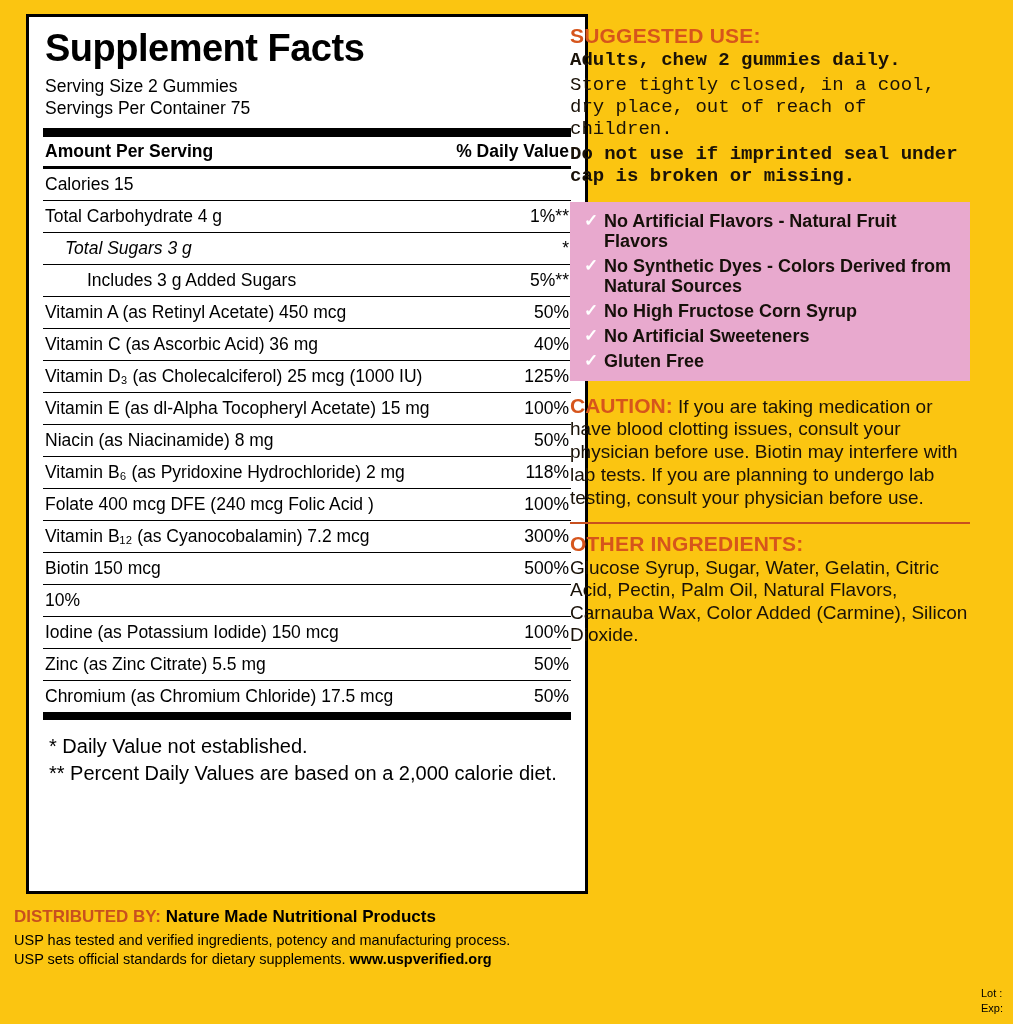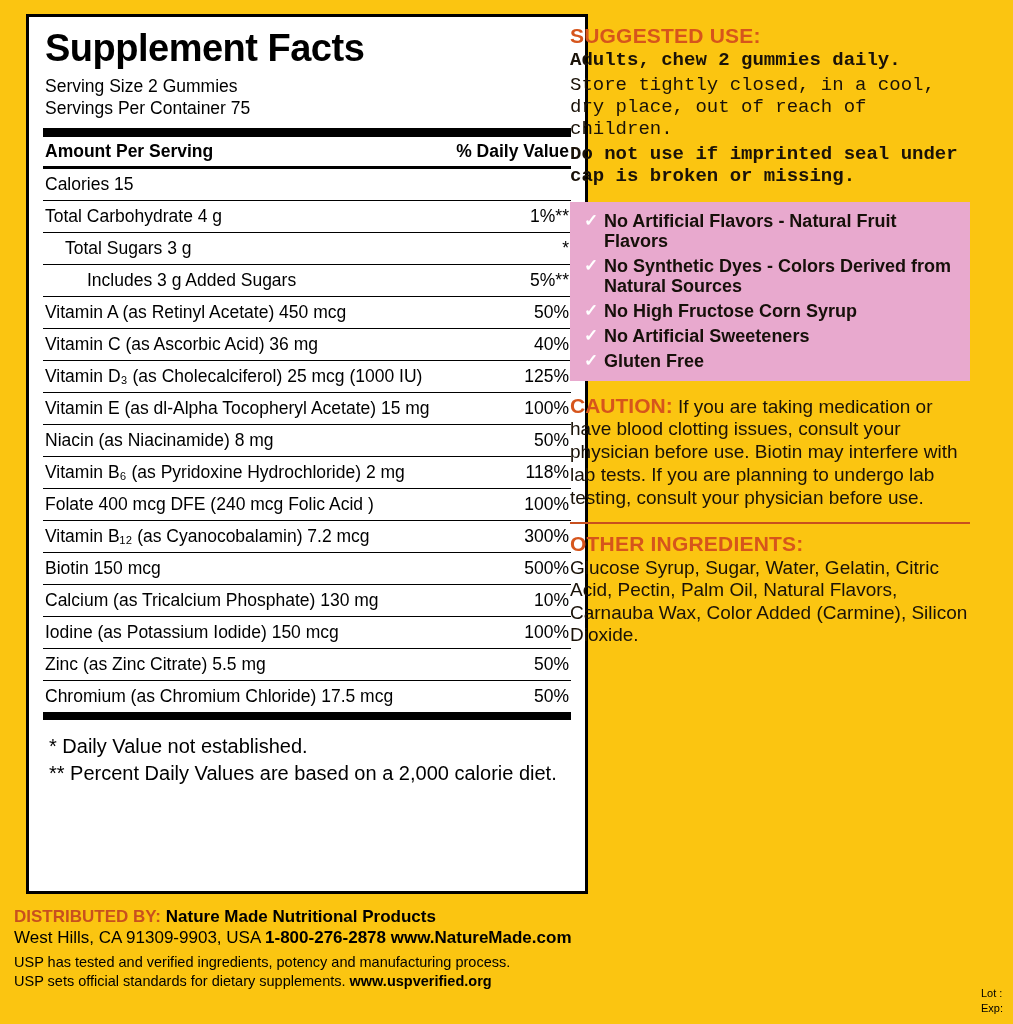--- a/index.html
+++ b/index.html
@@ -63,21 +63,21 @@
     line-height: 1.2;
   }
   .row.head {
     font-weight: bold;
     padding-top: 4px;
     padding-bottom: 4px;
     border-bottom: none;
   }
   .row .nm { text-align: left; padding-right: 8px; }
   .row .dv { text-align: right; white-space: nowrap; }
-  .indent1 .nm { padding-left: 20px; }
+  .indent1 .nm { padding-left: 20px; font-style: italic; }
   .indent2 .nm { padding-left: 42px; }
 
   #sf-footnotes {
     font-size: 20px;
     line-height: 1.35;
     padding: 13px 2px 0 6px;
     color: #000;
   }
   #sf-footnotes div { white-space: nowrap; }
 
@@ -245,21 +245,20 @@
       </div>
       <div class="row">
         <span class="nm">Vitamin B₁₂ (as Cyanocobalamin)  7.2 mcg</span>
         <span class="dv">300%</span>
       </div>
       <div class="row">
         <span class="nm">Biotin  150 mcg</span>
         <span class="dv">500%</span>
       </div>
       <div class="row">
-        <span class="nm">Calcium (as Tricalcium Phosphate)  130 mg</span>
         <span class="dv">10%</span>
       </div>
       <div class="row">
         <span class="nm">Iodine (as Potassium Iodide)  150 mcg</span>
         <span class="dv">100%</span>
       </div>
       <div class="row">
         <span class="nm">Zinc (as Zinc Citrate)  5.5 mg</span>
         <span class="dv">50%</span>
       </div>
@@ -274,25 +273,20 @@
   <div id="sf-footnotes">
     <div>*  Daily Value not established.</div>
     <div>** Percent Daily Values are based on a 2,000 calorie diet.</div>
   </div>
 </div>
 
 <div id="distributor">
   <div id="dist-line1">
     <span class="lbl">DISTRIBUTED BY:</span>
     <span class="val">Nature Made Nutritional Products</span>
-  </div>
-  <div id="dist-line2">
-    <span>West Hills, CA 91309-9903, USA</span>
-    <span class="bold">1-800-276-2878</span>
-    <span class="bold">www.NatureMade.com</span>
   </div>
   <div id="usp">
     <div>USP has tested and verified ingredients, potency and manufacturing process.</div>
     <div>
       <span>USP sets official standards for dietary supplements.</span>
       <span class="bold">www.uspverified.org</span>
     </div>
   </div>
 </div>
 

